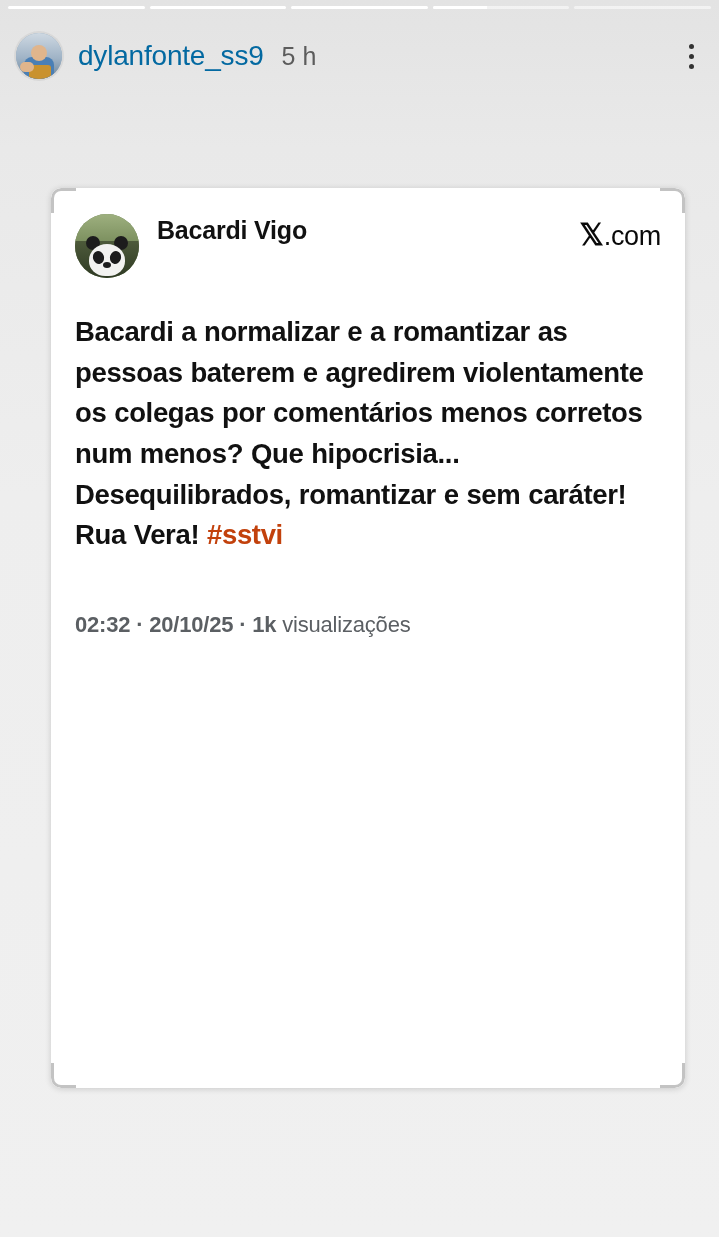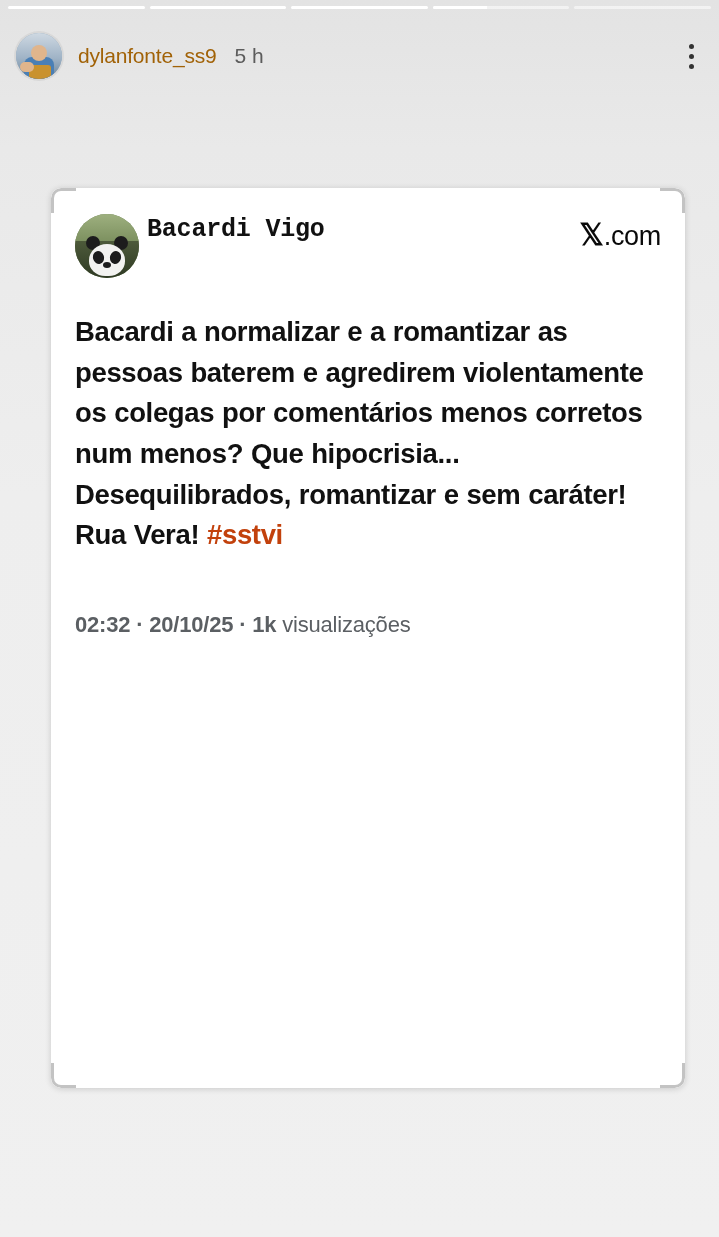--- a/index.html
+++ b/index.html
@@ -118,28 +118,28 @@
   .avatar .person-object {
     position: absolute;
     left: 28%;
     top: 70%;
     width: 22px; height: 14px;
     border-radius: 3px;
     background: #c9922f;
   }
   .username {
     margin-left: 14px;
-    font-size: 21px;
-    color: #a16207;
+    font-size: 28px;
+    color: #0369a1;
     letter-spacing: -0.2px;
     font-family: "Liberation Sans", sans-serif;
   }
   .timestamp {
     margin-left: 18px;
-    font-size: 21px;
+    font-size: 25px;
     color: #5c5c5c;
   }
   .header-spacer { flex: 1; }
   .more-icon {
     width: 28px;
     height: 34px;
     display: flex;
     flex-direction: column;
     align-items: center;
     justify-content: center;
@@ -239,23 +239,22 @@
   .panda .nose {
     position: absolute;
     left: 50%; margin-left: -4px;
     top: 26px;
     width: 8px; height: 6px;
     border-radius: 50%;
     background: #1c1c1c;
   }
 
   .tweet-names {
-    margin-left: 8px;
+    margin-left: 18px;
     padding-top: 2px;
-    font-family: Liberation Mono, monospace;
   }
   .tweet-author {
     font-size: 25px;
     font-weight: bold;
     color: #111;
     line-height: 1.15;
     letter-spacing: -0.2px;
   }
   .tweet-handle {
     font-size: 24px;

